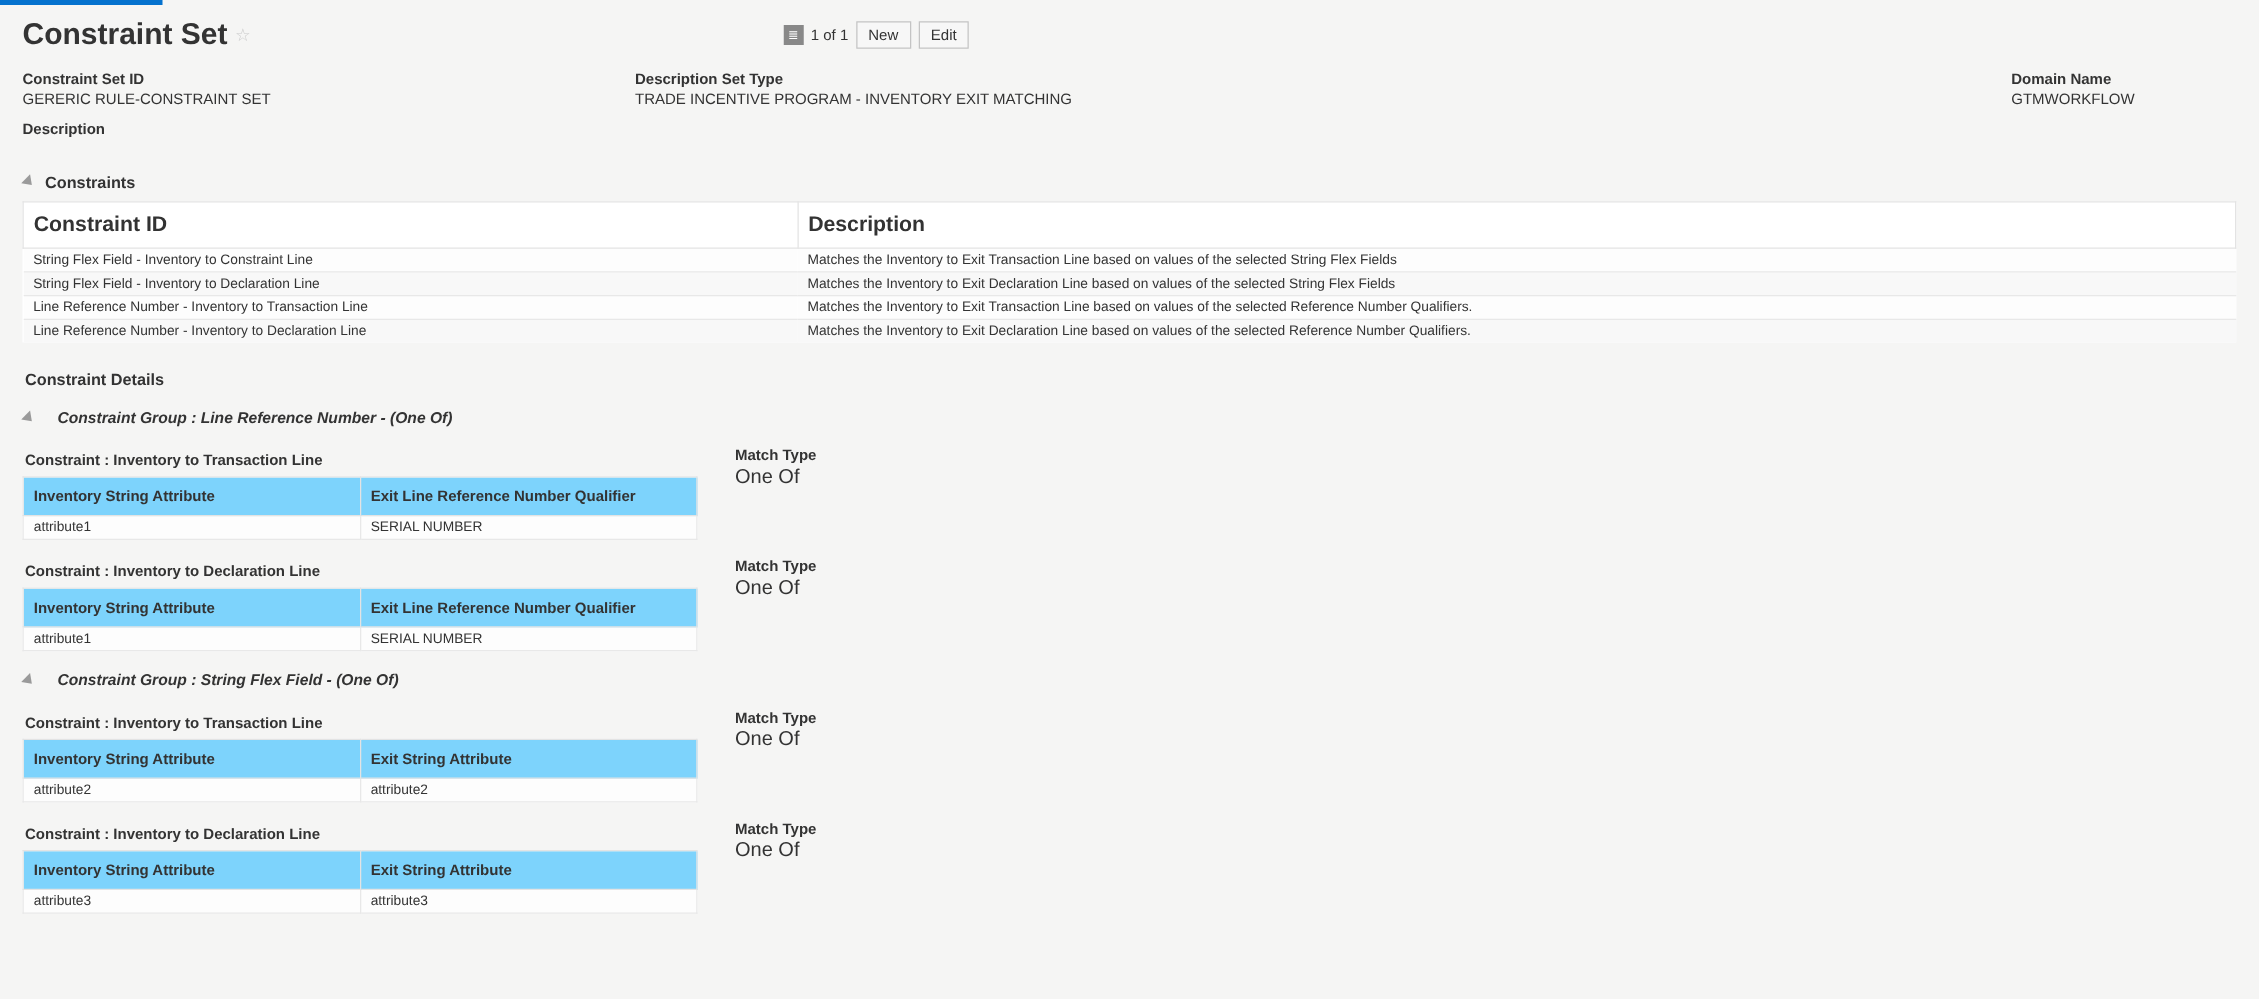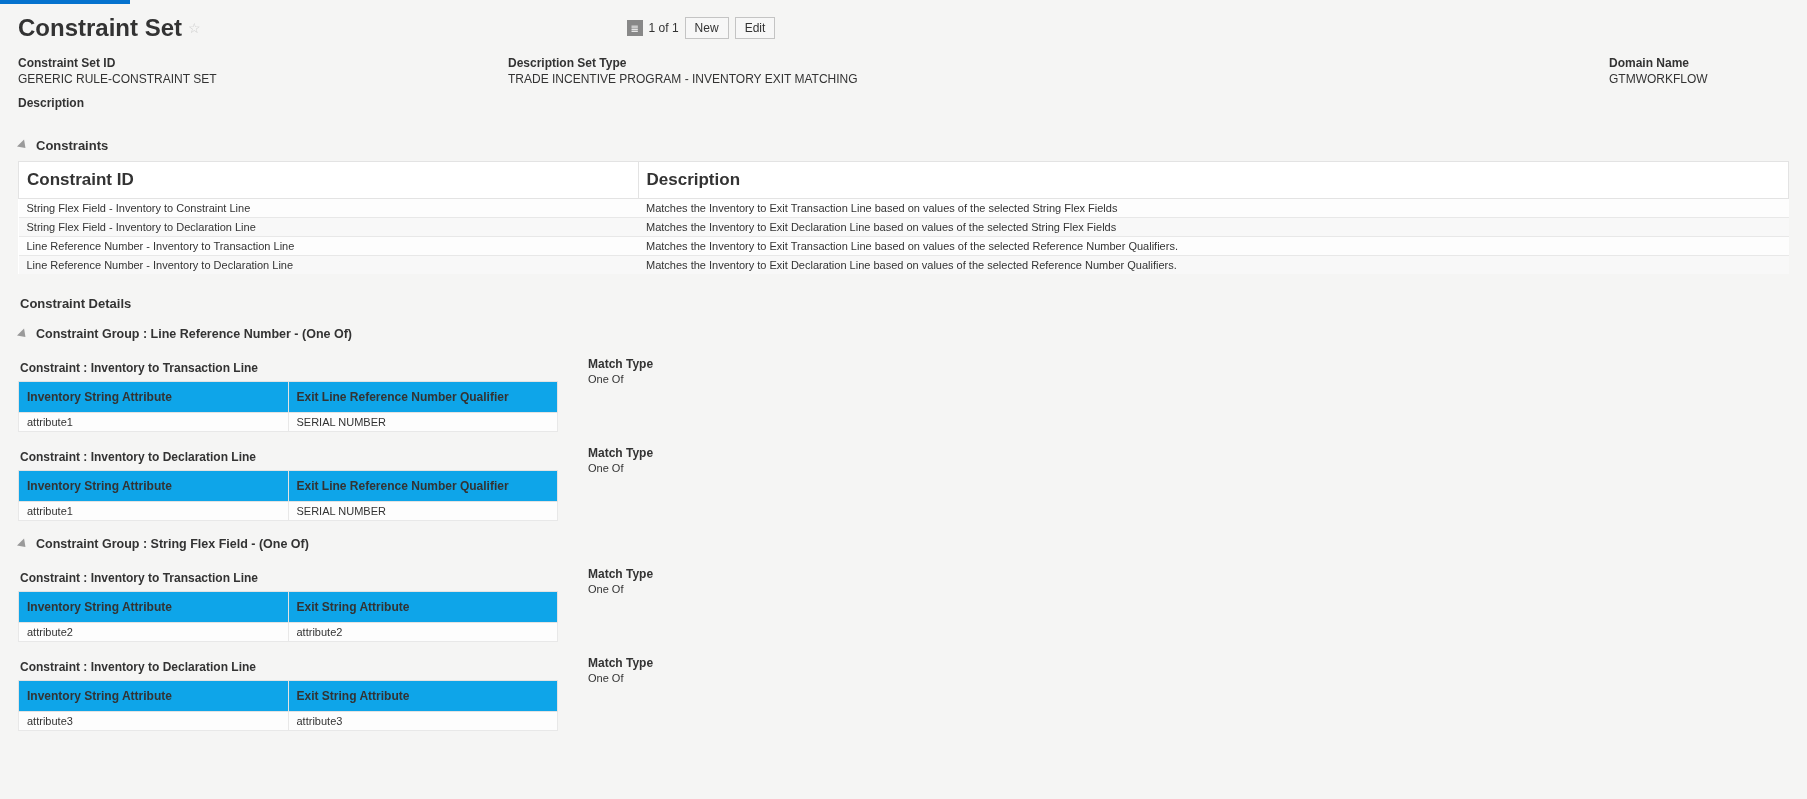--- a/index.html
+++ b/index.html
@@ -56,43 +56,43 @@
     }
     table.data-table td {
       padding: 3px 8px; border-top: 1px solid #e8e8e8; font-size: 11px;
       background: #fdfdfd;
     }
     table.data-table tr:nth-child(even) td { background: #f8f8f8; }
 
     .details-title { font-weight: bold; font-size: 13px; margin: 22px 0 10px 2px; }
 
     .group-header {
-      display: flex; align-items: center; gap: 8px; margin: 16px 0 10px 0;
+      display: flex; align-items: center; gap: 18px; margin: 16px 0 10px 0; font-style: italic;
     }
     .group-title { font-weight: bold; font-size: 12.5px; }
 
     .constraint-block { display: flex; gap: 0; margin-bottom: 8px; }
     .constraint-left { width: 554px; }
     .constraint-right { margin-left: 16px; }
     .constraint-label { font-weight: bold; font-size: 12px; margin: 10px 0 6px 2px; }
 
     table.small-table {
       width: 540px; border-collapse: collapse; background: #fff;
       font-size: 11px;
     }
     table.small-table th {
       text-align: left; padding: 8px 8px; border: 1px solid #e3e3e3;
-      font-weight: bold; font-size: 12px; background: #0ea5e9;
+      font-weight: bold; font-size: 12px; background: #7dd3fc;
     }
     table.small-table td {
       padding: 3px 8px; border: 1px solid #e8e8e8; font-size: 11px;
       background: #fdfdfd;
     }
     .match-label { font-weight: bold; font-size: 12px; margin-bottom: 2px; }
-    .match-value { font-size: 11px; }
+    .match-value { font-size: 16px; }
   </style>
 </head>
 <body>
 <div class="toptab"></div>
 
 <div class="content">
 
   <div class="title-row">
     <span class="page-title">Constraint Set</span>
     <span class="star">☆</span>

